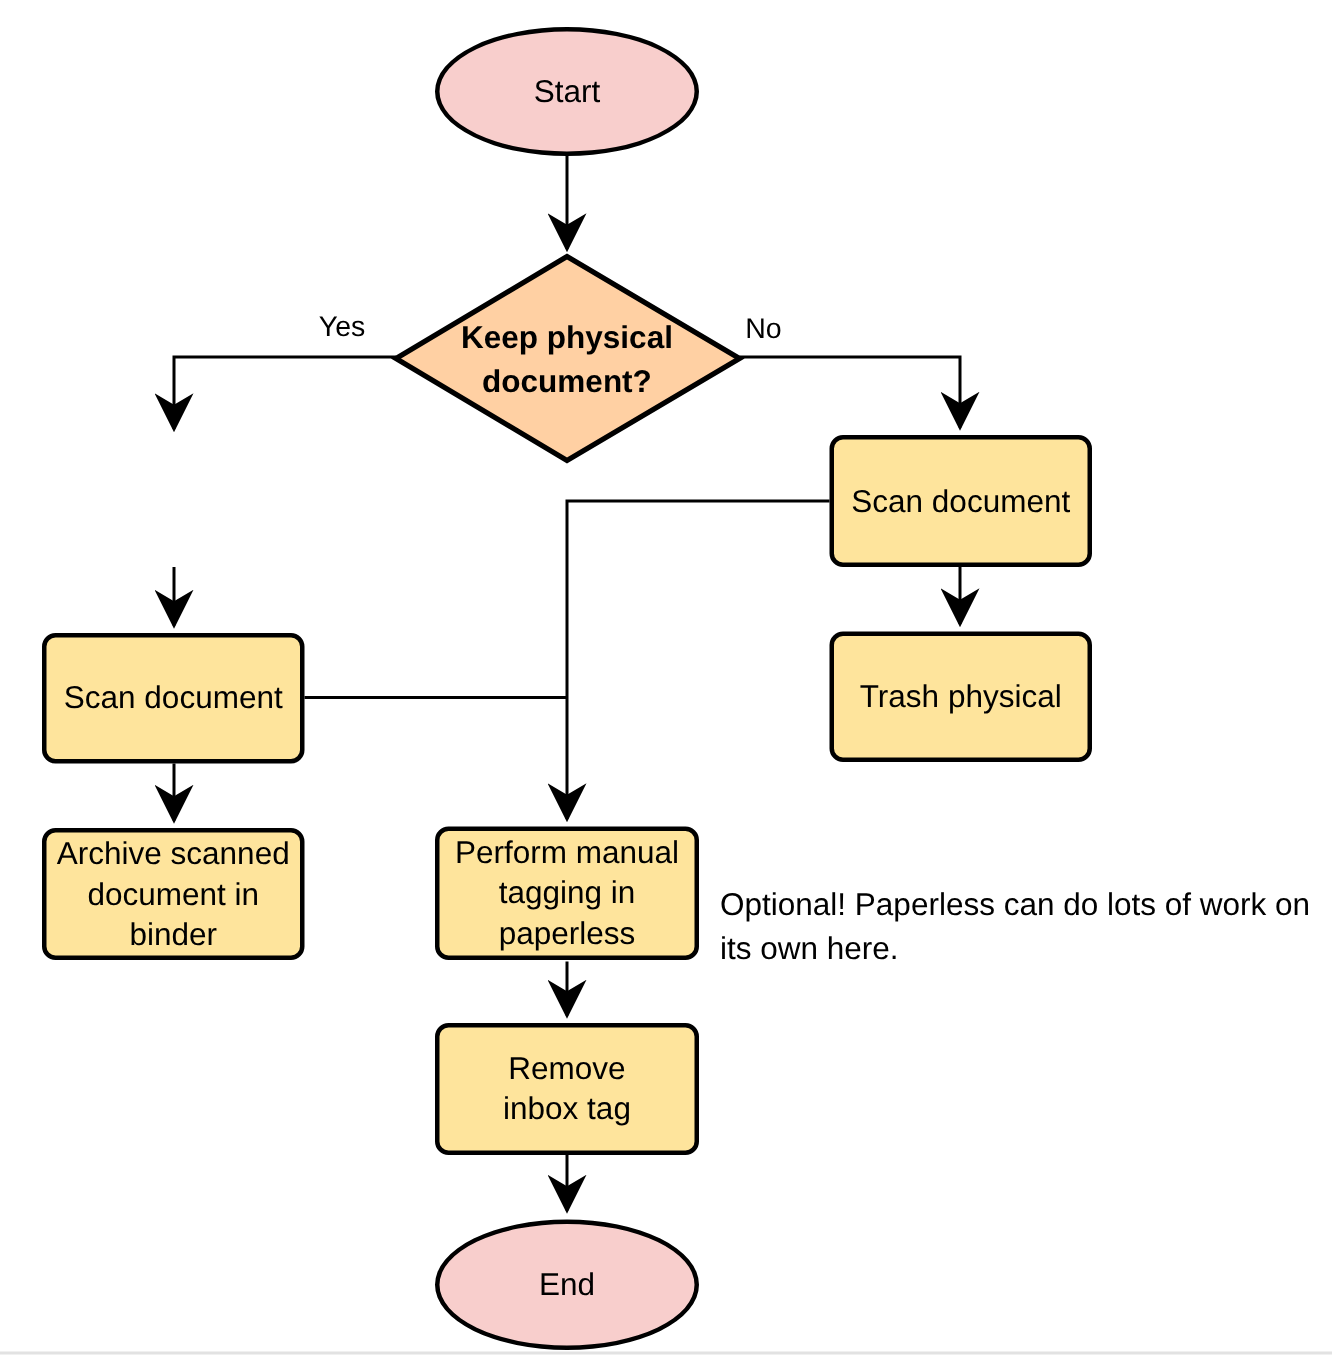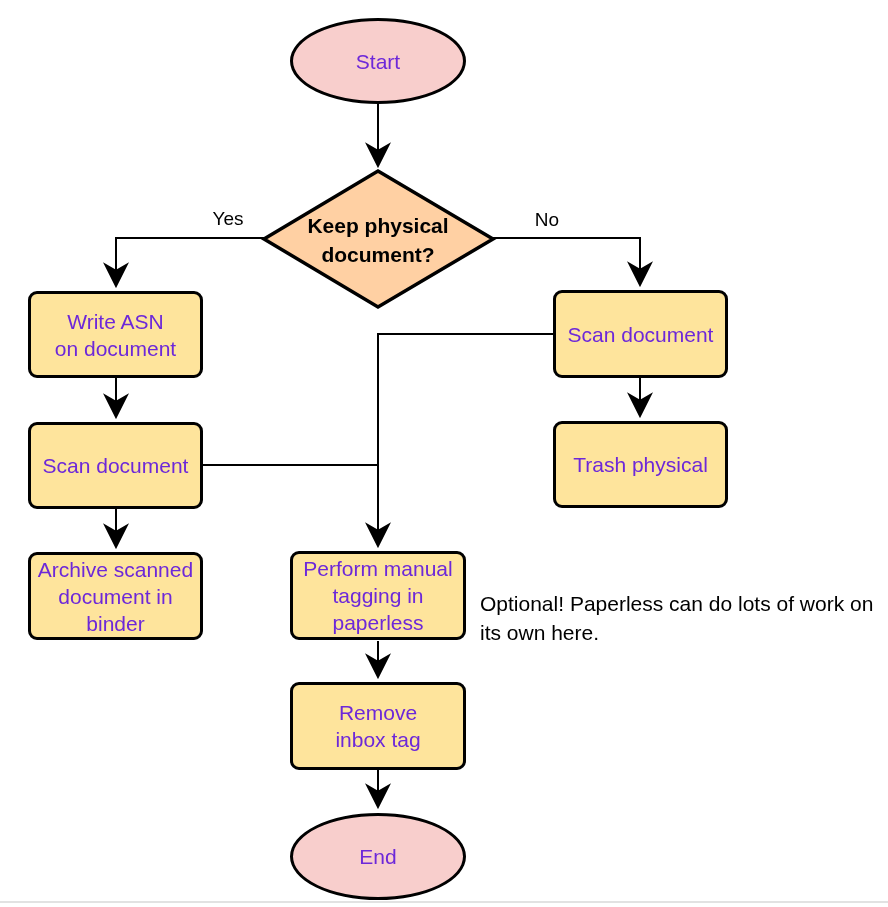--- a/index.html
+++ b/index.html
@@ -24,21 +24,21 @@
   .node {
     position: absolute;
     box-sizing: border-box;
     display: flex;
     align-items: center;
     justify-content: center;
     text-align: center;
     font-size: 21px;
     line-height: 27px;
     white-space: pre-line;
-    color: #6d28d9;
+    color: #000000;
   }
   .process {
     background: var(--yellow);
     border: 3px solid var(--stroke);
     border-radius: 9px;
   }
   .terminator {
     background: var(--pink);
     border: 3.5px solid var(--stroke);
     border-radius: 50%;
@@ -102,24 +102,22 @@
     <polygon points="378,171 493,239 378,307 264,239" style="fill:var(--orange); stroke:var(--stroke)" stroke-width="3.5" stroke-linejoin="miter"></polygon>
   </svg>
 
   <div class="node terminator" style="left:290px; top:18px; width:176px; height:86px">Start</div>
 
   <div class="diamond-label" style="left:378px; top:240px">Keep physical
 document?</div>
 
   <div class="edge-label" style="left:228px; top:219px">Yes</div>
 
-  <div class="edge-label" style="left:547px; top:220px">No</div>
+  <div class="edge-label" style="left:509px; top:220px">No</div>
 
-  <div class="node process" style="left:28px; top:291px; width:175px; height:87px">Write ASN
-on document</div>
 
   <div class="node process" style="left:28px; top:422px; width:175px; height:87px">Scan document</div>
 
   <div class="node process" style="left:28px; top:552px; width:175px; height:88px">Archive scanned
 document in
 binder</div>
 
   <div class="node process" style="left:553px; top:290px; width:175px; height:88px">Scan document</div>
 
   <div class="node process" style="left:553px; top:421px; width:175px; height:87px">Trash physical</div>

